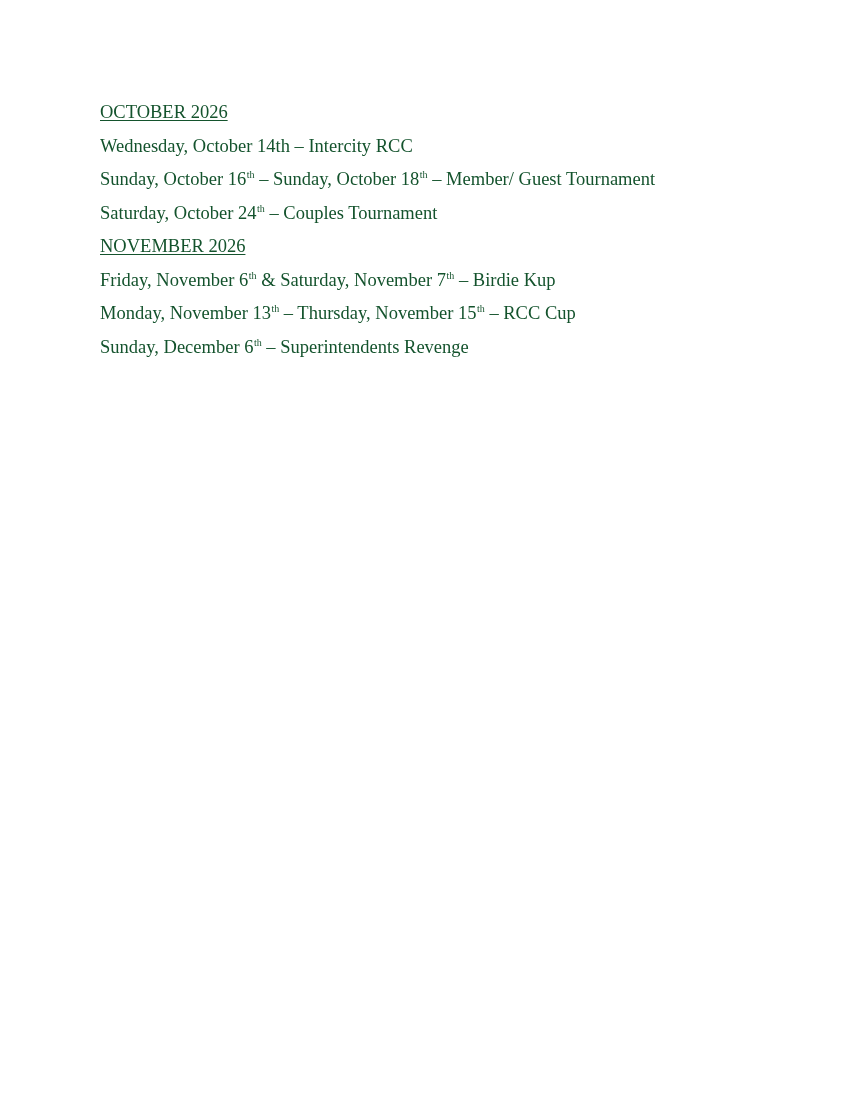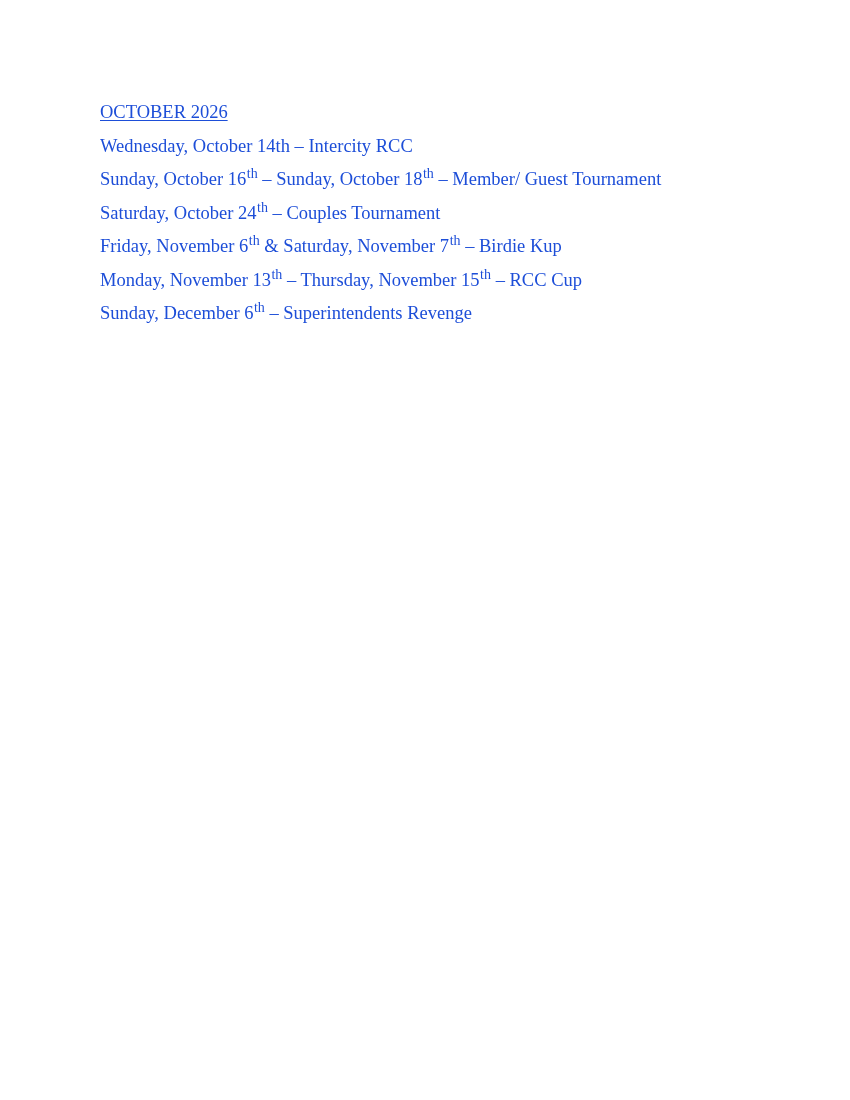--- a/index.html
+++ b/index.html
@@ -12,34 +12,34 @@
       height: 1100px;
       position: relative;
       overflow: hidden;
     }
     .page {
       position: absolute;
       left: 100px;
       top: 101px;
       font-family: "Liberation Serif", serif;
       font-size: 18.5px;
-      color: #1d4ed8;
+      color: #14532d;
     }
     .line {
       height: 33.5px;
       line-height: 22px;
       white-space: nowrap;
     }
     .heading {
       text-decoration: underline;
       text-underline-offset: 2px;
       text-decoration-thickness: 1px;
     }
     sup {
-      font-size: 14px;
+      font-size: 10px;
       vertical-align: 0;
       position: relative;
       top: -7px;
       margin-left: 0.5px;
     }
   </style>
 </head>
 <body>
 
 <div class="page">
@@ -48,20 +48,21 @@
   <div class="line">
     <span>Wednesday, October 14th – Intercity RCC</span>
   </div>
   <div class="line">
     <span>Sunday, October 16</span><sup>th</sup><span> – Sunday, October 18</span><sup>th</sup><span> – Member/ Guest Tournament</span>
   </div>
   <div class="line">
     <span>Saturday, October 24</span><sup>th</sup><span> – Couples Tournament</span>
   </div>
 
+  <div class="line heading">NOVEMBER 2026</div>
   <div class="line">
     <span>Friday, November 6</span><sup>th</sup><span> &amp; Saturday, November 7</span><sup>th</sup><span> – Birdie Kup</span>
   </div>
   <div class="line">
     <span>Monday, November 13</span><sup>th</sup><span> – Thursday, November 15</span><sup>th</sup><span> – RCC Cup</span>
   </div>
 
   <div class="line">
     <span>Sunday, December 6</span><sup>th</sup><span> – Superintendents Revenge</span>
   </div>

